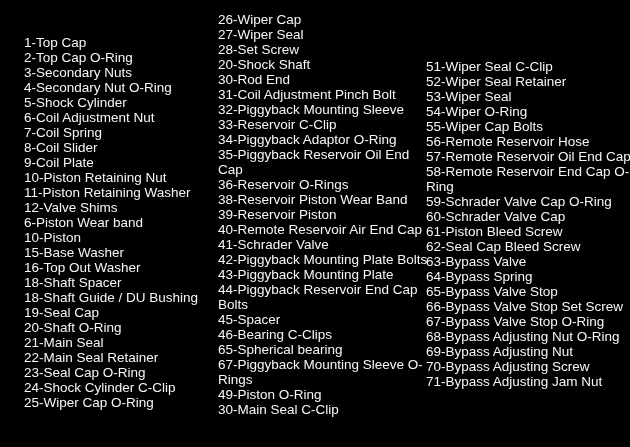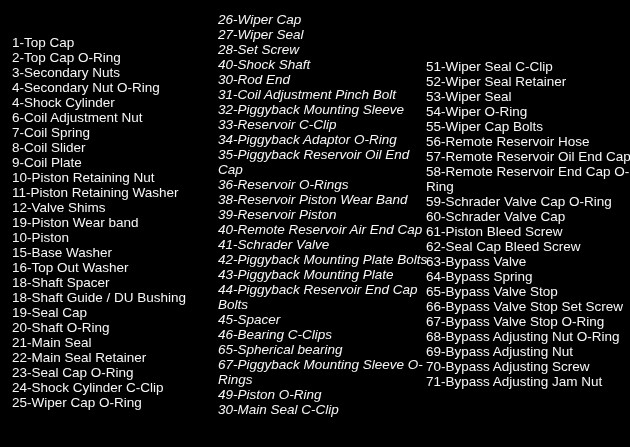--- a/index.html
+++ b/index.html
@@ -19,59 +19,59 @@
     inset: 0;
   }
   .col {
     position: absolute;
     color: var(--text, #f7f7f7);
     font-size: 13.5px;
     line-height: 15px;
     font-weight: 400;
     letter-spacing: 0;
   }
-  .col1 { left: 12px;   top: 35px; width: 210px; }
-  .col2 { left: 218px; top: 12px; width: 212px; font-style: italic; }
+  .col1 { left: 24px;   top: 35px; width: 210px; }
+  .col2 { left: 218px; top: 12px; width: 212px; }
   .col3 { left: 426px; top: 59px; width: 207px; }
   .item {
     white-space: normal;
     word-spacing: 0;
   }
 </style>
 </head>
 <body>
 
 <div class="page">
   <div class="col col1">
 
       <div class="item">1-Top Cap</div>
 
       <div class="item">2-Top Cap O-Ring</div>
 
       <div class="item">3-Secondary Nuts</div>
 
       <div class="item">4-Secondary Nut O-Ring</div>
 
-      <div class="item">4-Shock Cylinder</div>
+      <div class="item">5-Shock Cylinder</div>
 
       <div class="item">6-Coil Adjustment Nut</div>
 
       <div class="item">7-Coil Spring</div>
 
       <div class="item">8-Coil Slider</div>
 
       <div class="item">9-Coil Plate</div>
 
       <div class="item">10-Piston Retaining Nut</div>
 
       <div class="item">11-Piston Retaining Washer</div>
 
       <div class="item">12-Valve Shims</div>
 
-      <div class="item">19-Piston Wear band</div>
+      <div class="item">6-Piston Wear band</div>
 
       <div class="item">10-Piston</div>
 
       <div class="item">15-Base Washer</div>
 
       <div class="item">16-Top Out Washer</div>
 
       <div class="item">18-Shaft Spacer</div>
 
       <div class="item">18-Shaft Guide / DU Bushing</div>
@@ -92,21 +92,21 @@
     </div>
 
   <div class="col col2">
 
       <div class="item">26-Wiper Cap</div>
 
       <div class="item">27-Wiper Seal</div>
 
       <div class="item">28-Set Screw</div>
 
-      <div class="item">40-Shock Shaft</div>
+      <div class="item">20-Shock Shaft</div>
 
       <div class="item">30-Rod End</div>
 
       <div class="item">31-Coil Adjustment Pinch Bolt</div>
 
       <div class="item">32-Piggyback Mounting Sleeve</div>
 
       <div class="item">33-Reservoir C-Clip</div>
 
       <div class="item">34-Piggyback Adaptor O-Ring</div>

